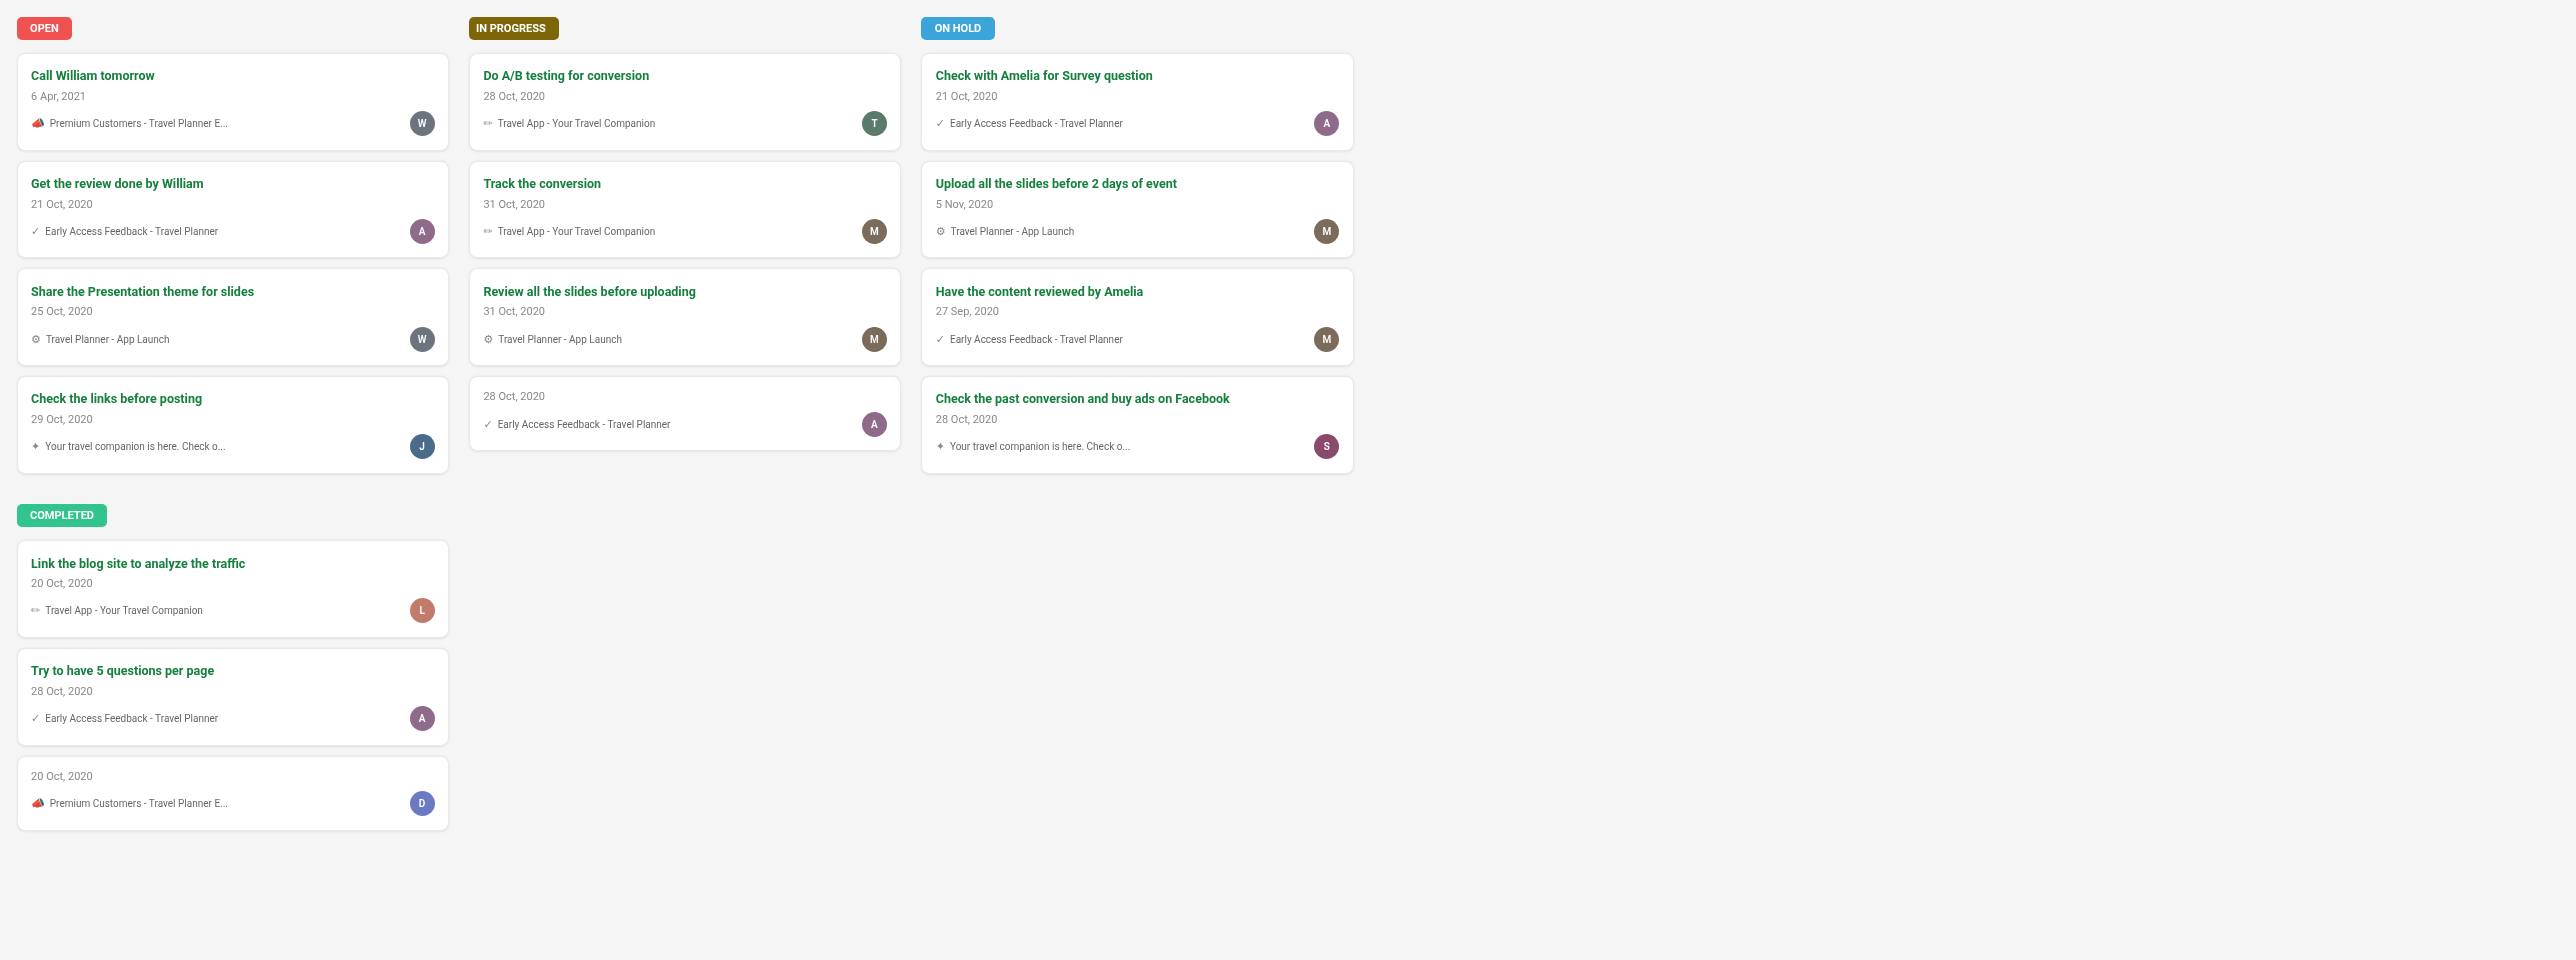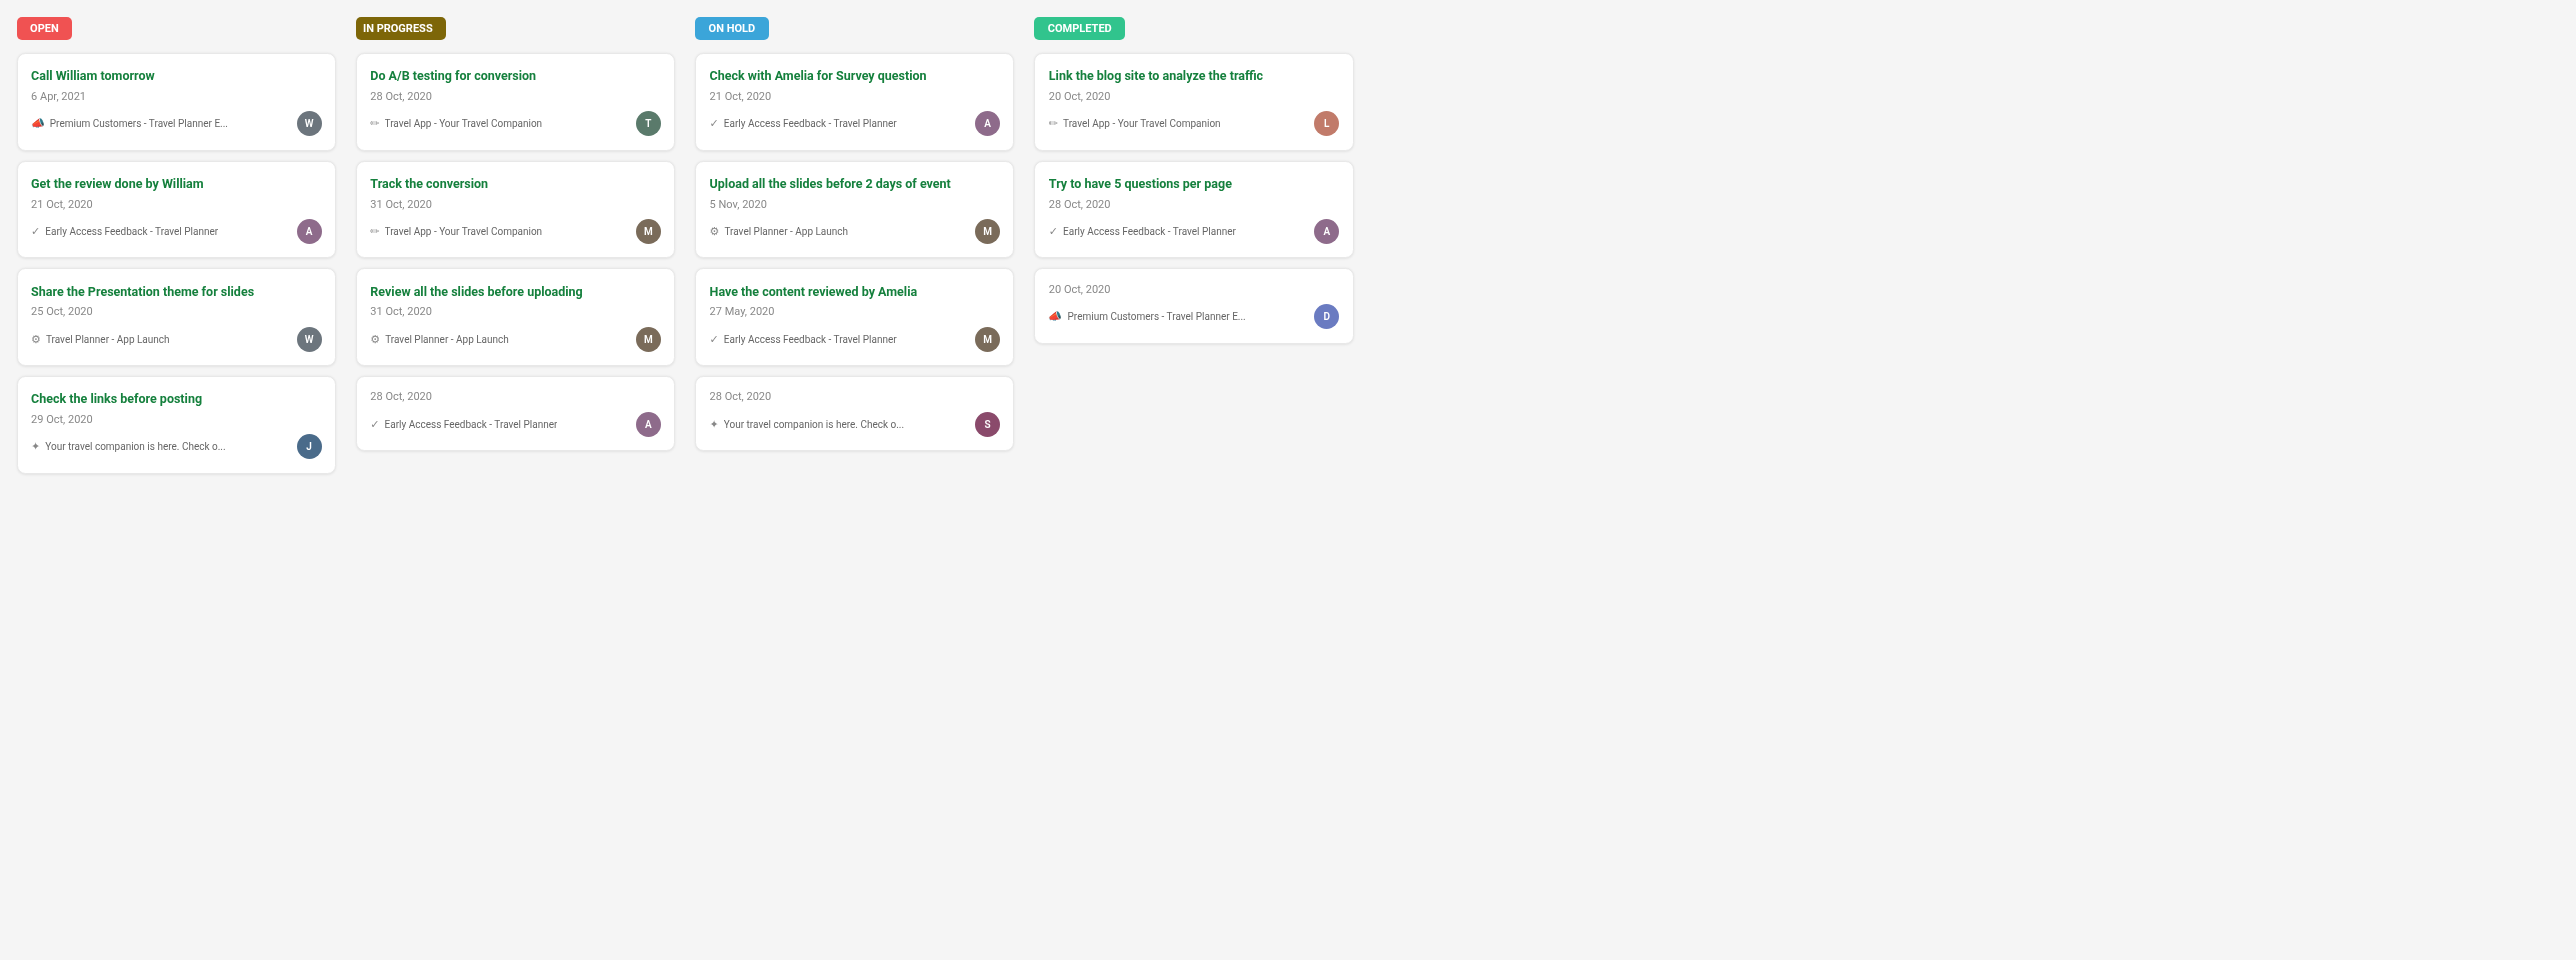--- a/index.html
+++ b/index.html
@@ -4,21 +4,21 @@
   <style>
     * { box-sizing: border-box; margin: 0; padding: 0; }
     body {
       font-family: -apple-system, BlinkMacSystemFont, 'Segoe UI', Roboto, sans-serif;
       background: #f5f5f5;
       padding: 16.7px;
       min-height: 100vh;
     }
     .board {
       display: grid;
-      grid-template-columns: repeat(4, 1fr);
+      grid-template-columns: repeat(3, 1fr);
       gap: 20px;
       max-width: 1337px;
     }
     .column-header {
       display: inline-block;
       padding: 5px 13.4px;
       border-radius: 5px;
       font-weight: 700;
       font-size: 11px;
       color: #fff;
@@ -195,29 +195,30 @@
         <div class="card-date">5 Nov, 2020</div>
         <div class="card-footer">
           <div class="card-project">
             <span class="project-icon">⚙</span>
             <span class="card-project-text">Travel Planner - App Launch</span>
           </div>
           <div class="avatar avatar-4">M</div>
         </div>
       </div><div class="card">
         <div class="card-title">Have the content reviewed by Amelia</div>
-        <div class="card-date">27 May, 2020</div>
-        <div class="card-footer">
-          <div class="card-project">
-            <span class="project-icon">✓</span>
-            <span class="card-project-text">Early Access Feedback - Travel Planner</span>
-          </div>
-          <div class="avatar avatar-4">M</div>
-        </div>
-      </div><div class="card">
+        <div class="card-date">27 Sep, 2020</div>
+        <div class="card-footer">
+          <div class="card-project">
+            <span class="project-icon">✓</span>
+            <span class="card-project-text">Early Access Feedback - Travel Planner</span>
+          </div>
+          <div class="avatar avatar-4">M</div>
+        </div>
+      </div><div class="card">
+        <div class="card-title">Check the past conversion and buy ads on Facebook</div>
         <div class="card-date">28 Oct, 2020</div>
         <div class="card-footer">
           <div class="card-project">
             <span class="project-icon">✦</span>
             <span class="card-project-text">Your travel companion is here. Check o...</span>
           </div>
           <div class="avatar avatar-6">S</div>
         </div>
       </div></div>
     <div class="column"><div class="column-header header-completed">COMPLETED</div><div class="card">

